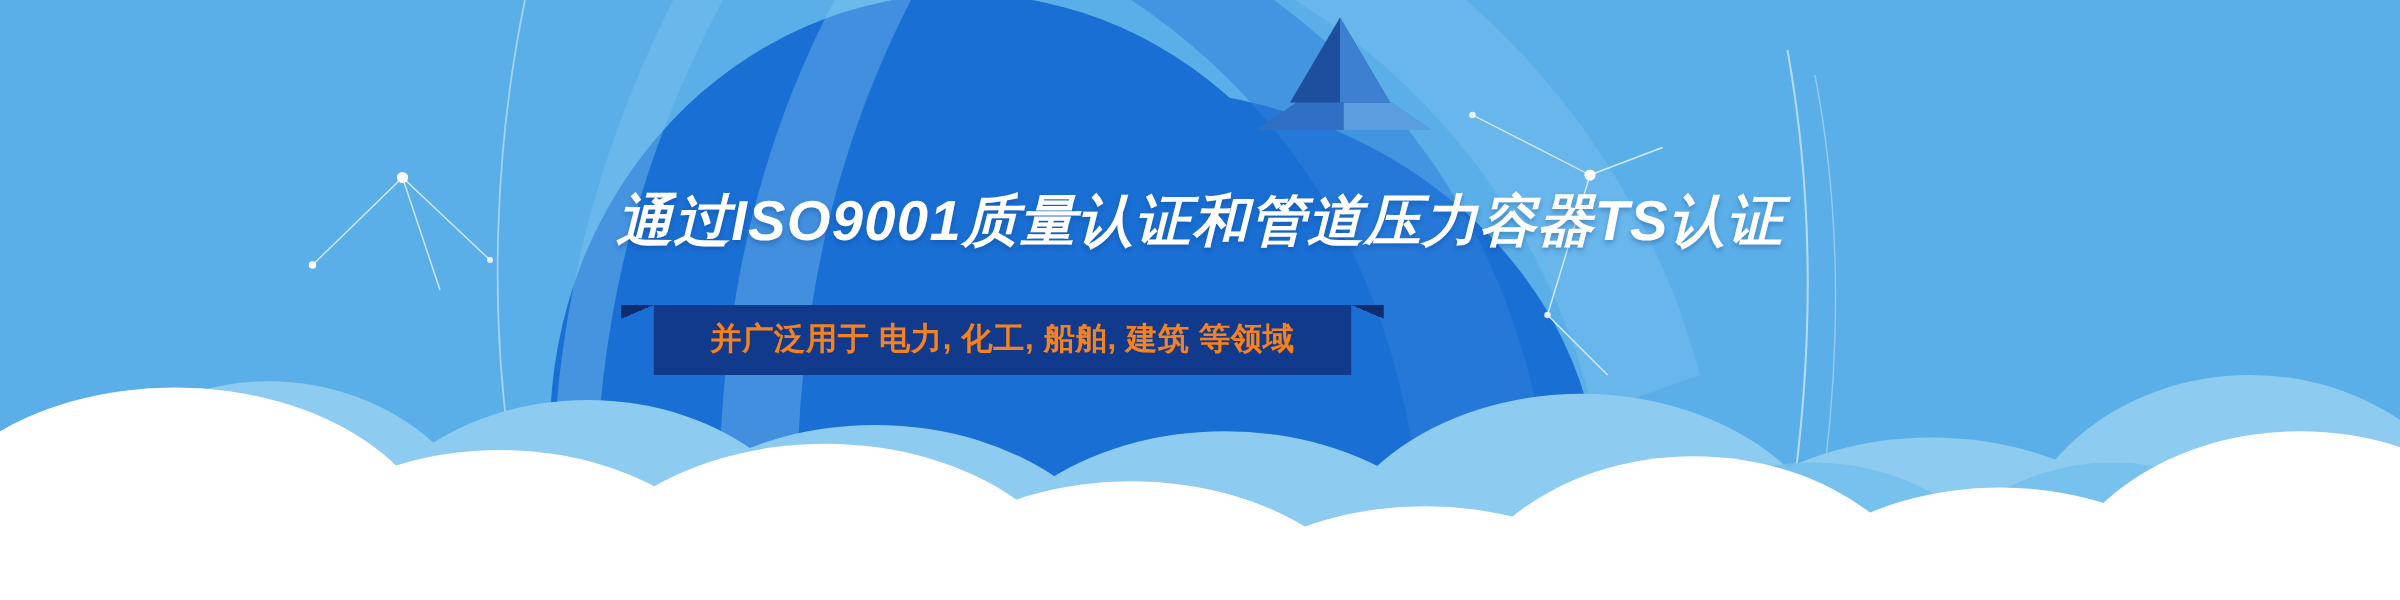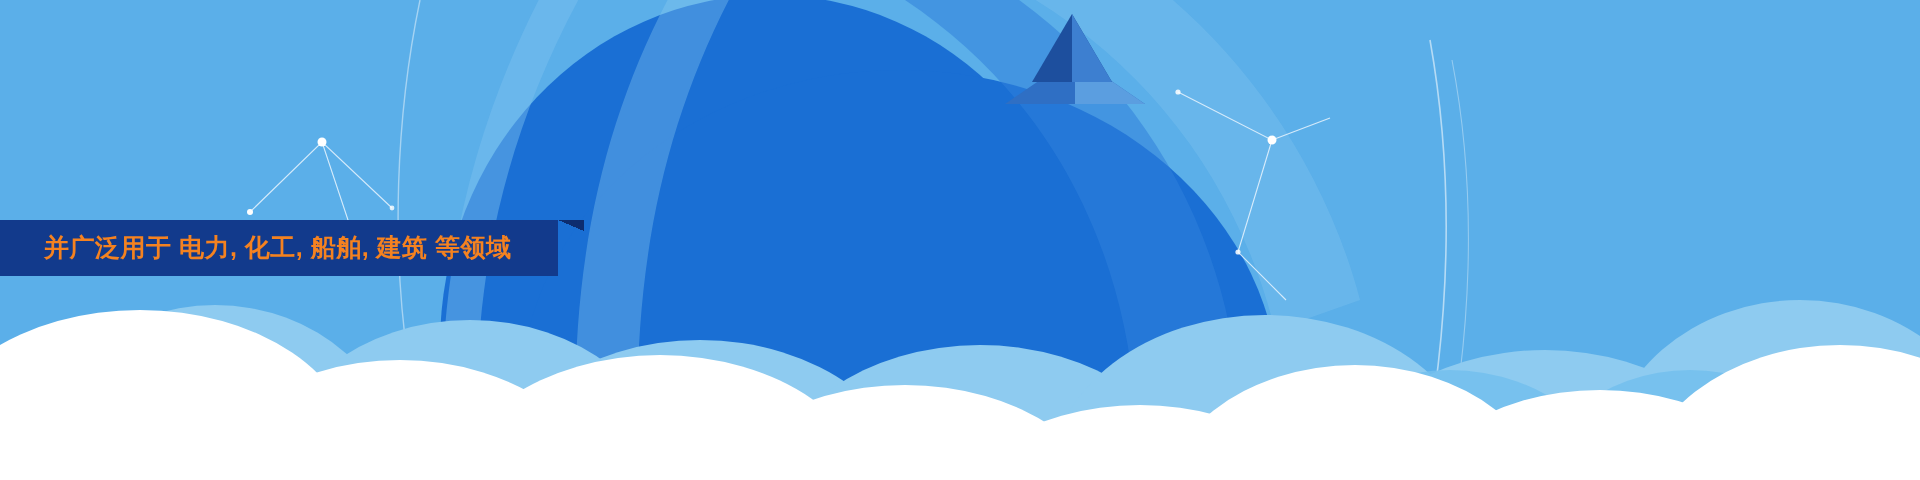--- a/index.html
+++ b/index.html
@@ -29,22 +29,22 @@
     font-weight:bold;
     font-style:italic;
     color:#ffffff;
     letter-spacing:1px;
     white-space:nowrap;
     text-shadow:0 2px 4px rgba(10,60,130,.35);
   }
 
   
   #ribbon-wrap{
-    position:absolute;left:0;top:220px;width:1604px;
-    z-index:45;
+    position:absolute;left:0;top:244px;width:1604px;
+    text-align:center;z-index:45;
   }
   #ribbon{
     position:relative;display:inline-block;
     background:#123a8c;
     padding:11px 44px 13px 44px;
     min-width:470px;
   }
   #ribbon-text{
     font-size:25px;line-height:32px;font-weight:bold;
     color:#f58220;white-space:nowrap;letter-spacing:.5px;
@@ -155,20 +155,23 @@
       <ellipse cx="660" cy="505" rx="215" ry="150"></ellipse>
       <ellipse cx="905" cy="530" rx="210" ry="145"></ellipse>
       <ellipse cx="1140" cy="545" rx="205" ry="140"></ellipse>
       <ellipse cx="1355" cy="520" rx="200" ry="155"></ellipse>
       <ellipse cx="1600" cy="535" rx="205" ry="145"></ellipse>
       <ellipse cx="1840" cy="505" rx="205" ry="160"></ellipse>
       <rect x="0" y="440" width="1920" height="60" opacity="0"></rect>
     </g>
   </svg>
 
+  <div id="headline">
+    <span id="headline-text">通过ISO9001质量认证和管道压力容器TS认证</span>
+  </div>
 
   <div id="ribbon-wrap">
     <div id="ribbon">
       <span class="fold left"></span>
       <span class="fold right"></span>
       <span id="ribbon-text">并广泛用于 电力, 化工, 船舶, 建筑 等领域</span>
     </div>
   </div>
 
 </div>

